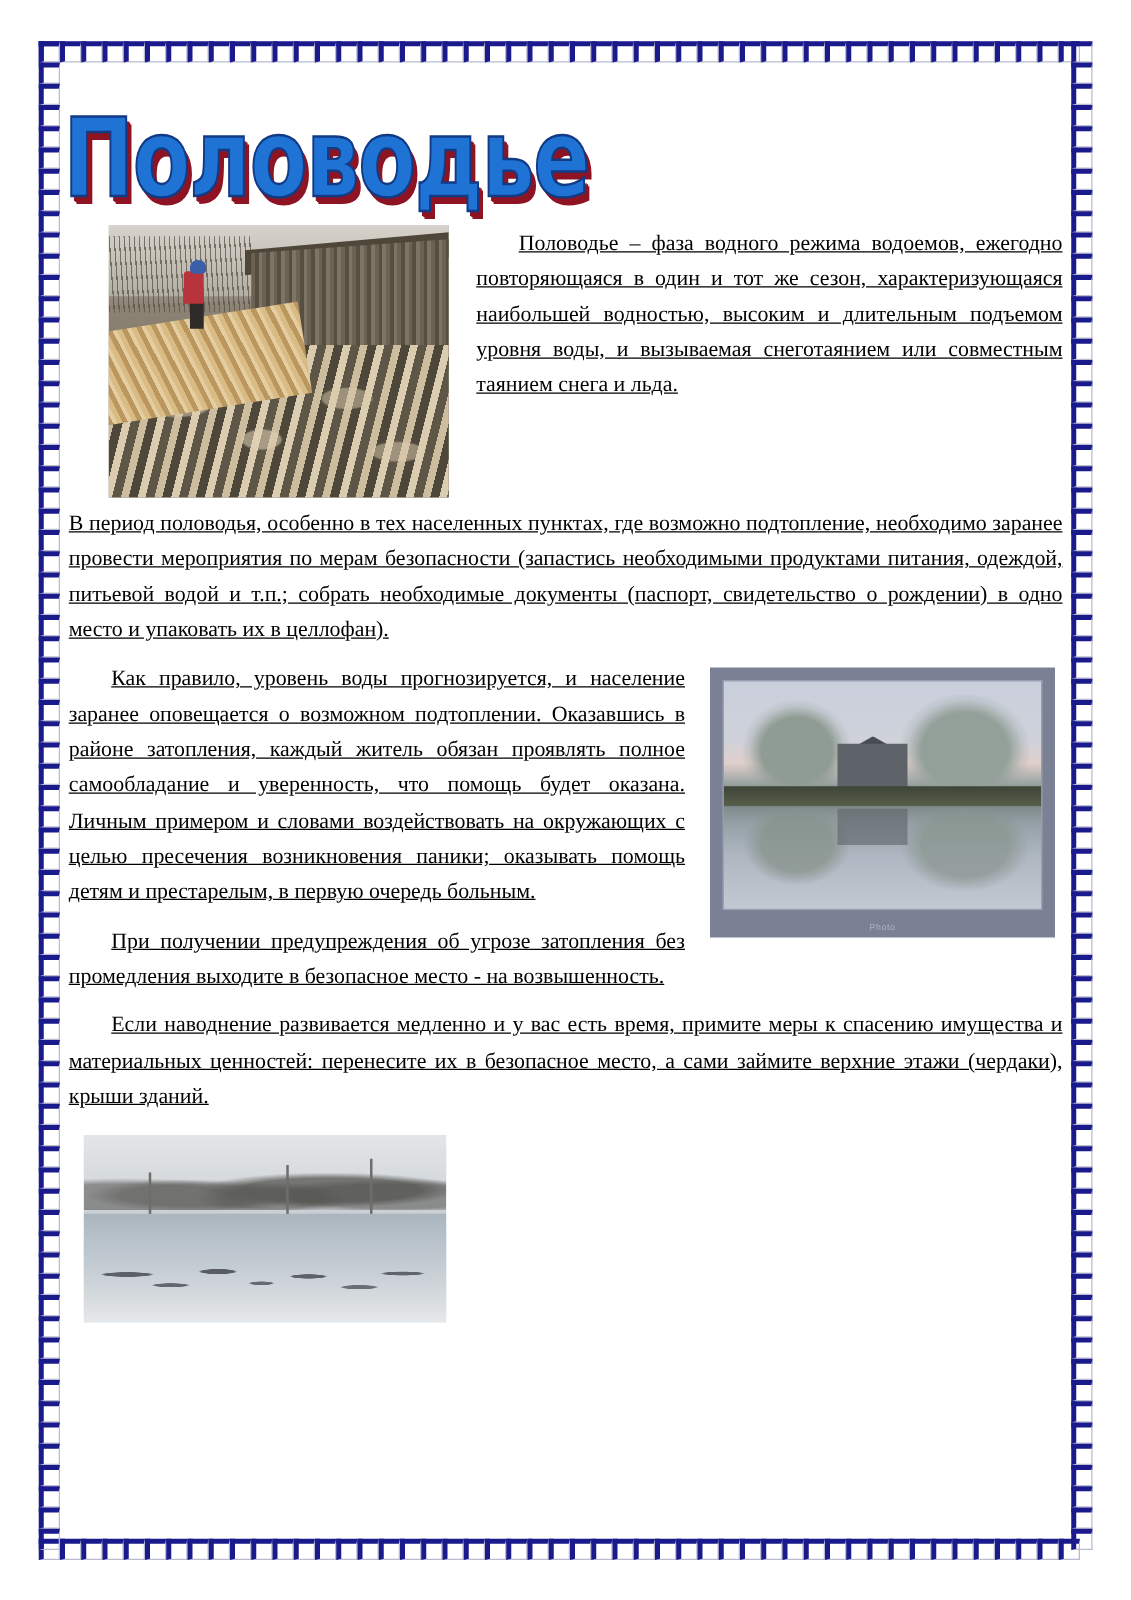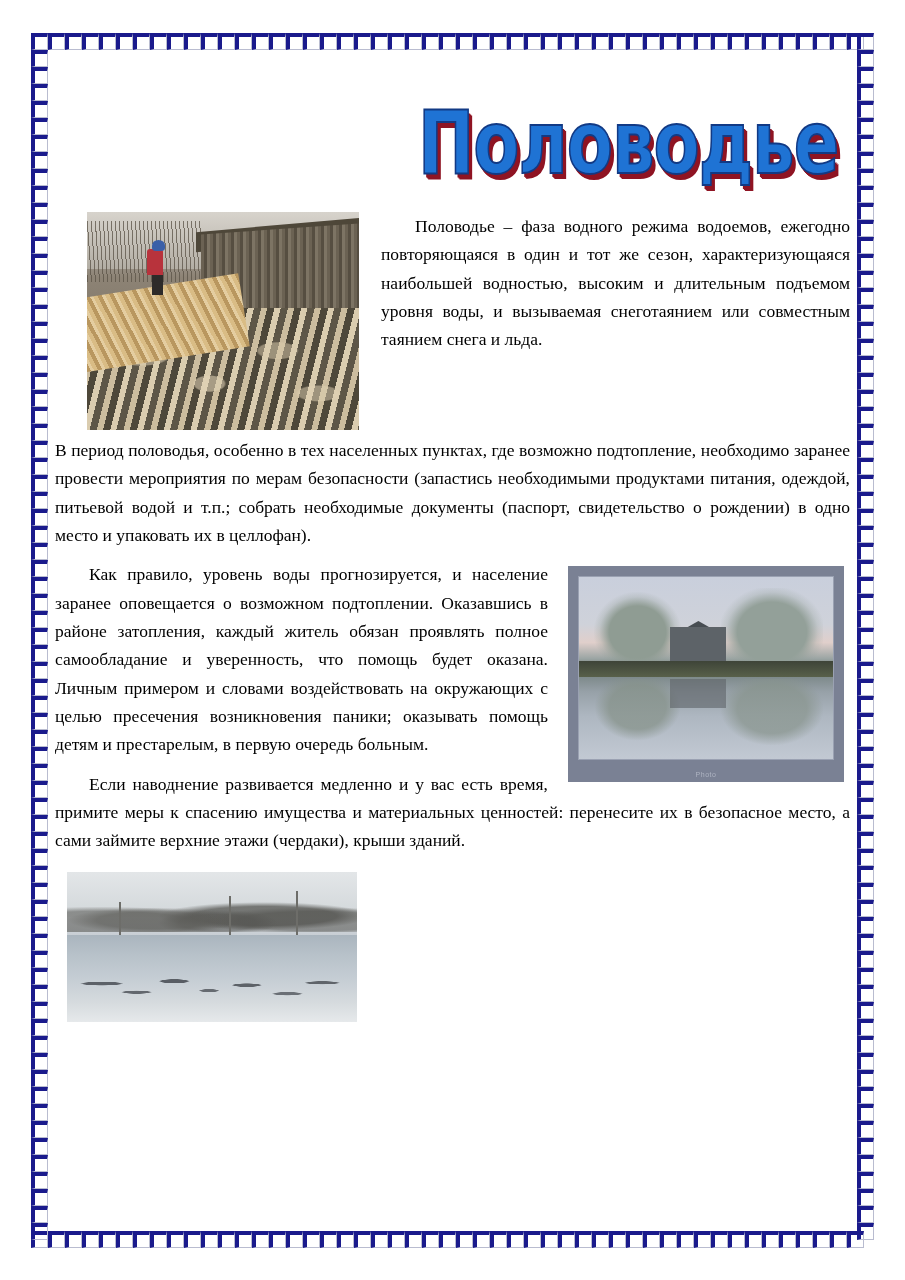--- a/index.html
+++ b/index.html
@@ -61,22 +61,22 @@
   .content {
     position: absolute;
     left: 55px;
     top: 60px;
     width: 795px;
     height: 1165px;
   }
 
   
   .title-block {
-    text-align: right;
-    margin: 16px;
+    text-align: left;
+    margin: 0;
     padding-top: 24px;
     height: 96px;
   }
   .wordart {
     display: inline-block;
     font-family: "DejaVu Sans", "Liberation Sans", sans-serif;
     font-weight: 700;
     font-size: 66px;
     line-height: 1;
     letter-spacing: -1px;
@@ -91,20 +91,21 @@
     white-space: nowrap;
   }
 
   
   p {
     margin: 0 0 11px 0;
     font-size: 17.5px;
     line-height: 1.62;
     text-align: justify;
     text-indent: 0;
+    text-decoration: underline;
   }
   p.indent { text-indent: 34px; }
 
   
   .photo {
     position: relative;
     overflow: hidden;
     background: #c8c4bc;
   }
 
@@ -564,20 +565,21 @@
         <div class="water2"></div>
         <div class="refl-l"></div>
         <div class="refl-r"></div>
         <div class="refl-house"></div>
       </div>
       <div class="frame-watermark">Photo</div>
     </div>
 
     <p class="indent">Как правило, уровень воды прогнозируется, и население заранее оповещается о возможном подтоплении. Оказавшись в районе затопления, каждый житель обязан проявлять полное самообладание и уверенность, что помощь будет оказана. Личным примером и словами воздействовать на окружающих с целью пресечения возникновения паники; оказывать помощь детям и престарелым, в первую очередь больным.</p>
 
+    <p class="indent">При получении предупреждения об угрозе затопления без промедления выходите в безопасное место - на возвышенность.</p>
 
     <p class="indent">Если наводнение развивается медленно и у вас есть время, примите меры к спасению имущества и материальных ценностей: перенесите их в безопасное место, а сами займите верхние этажи (чердаки), крыши зданий.</p>
 
     <div class="clear"></div>
 
     <div class="photo photo-plain">
       <div class="sky3"></div>
       <div class="treeline"></div>
       <div class="pole1"></div>
       <div class="pole2"></div>

